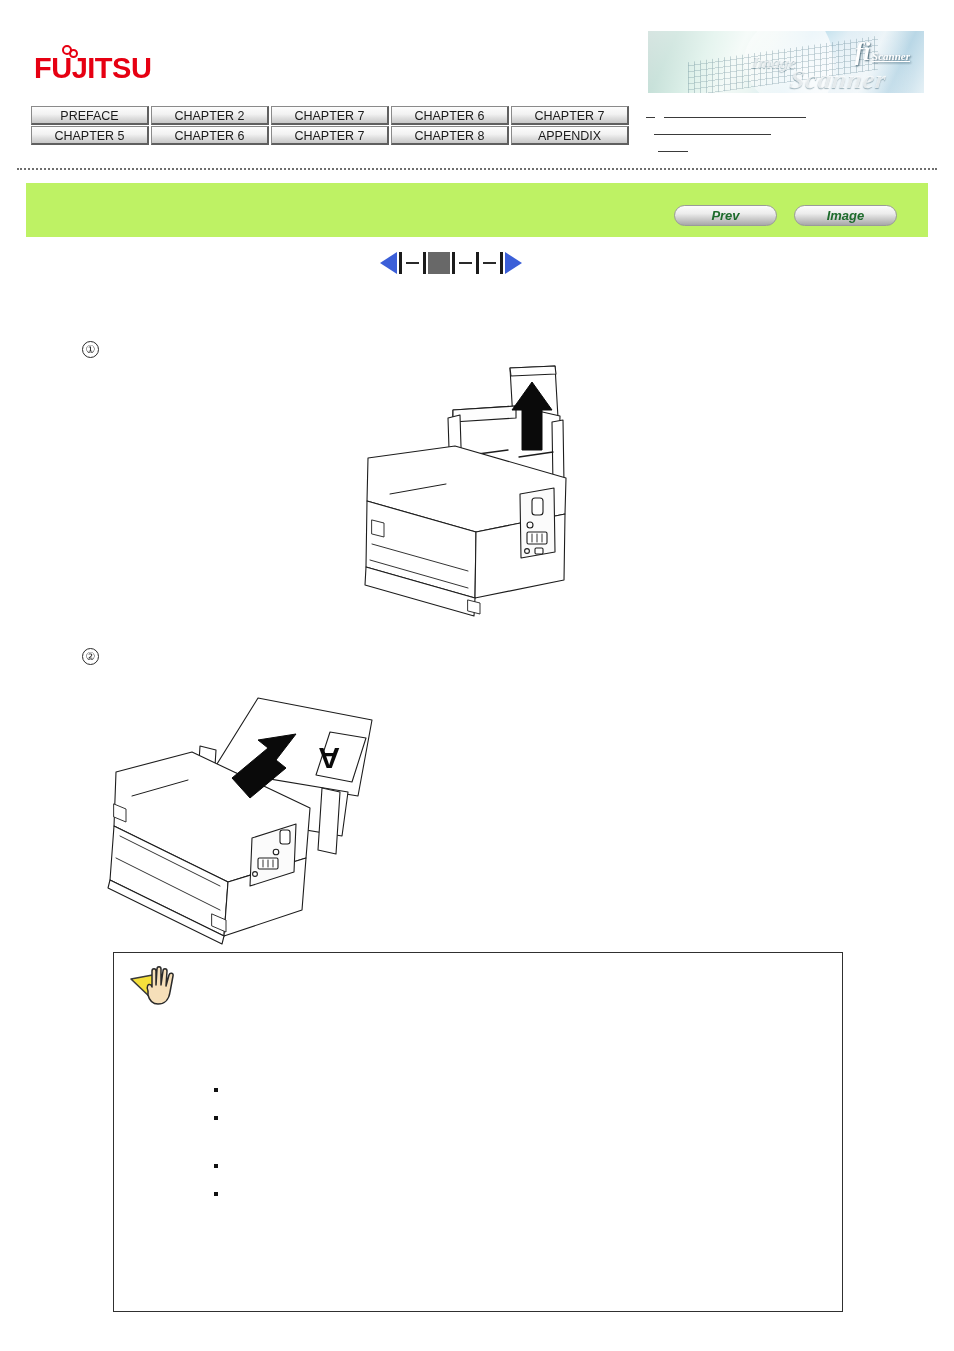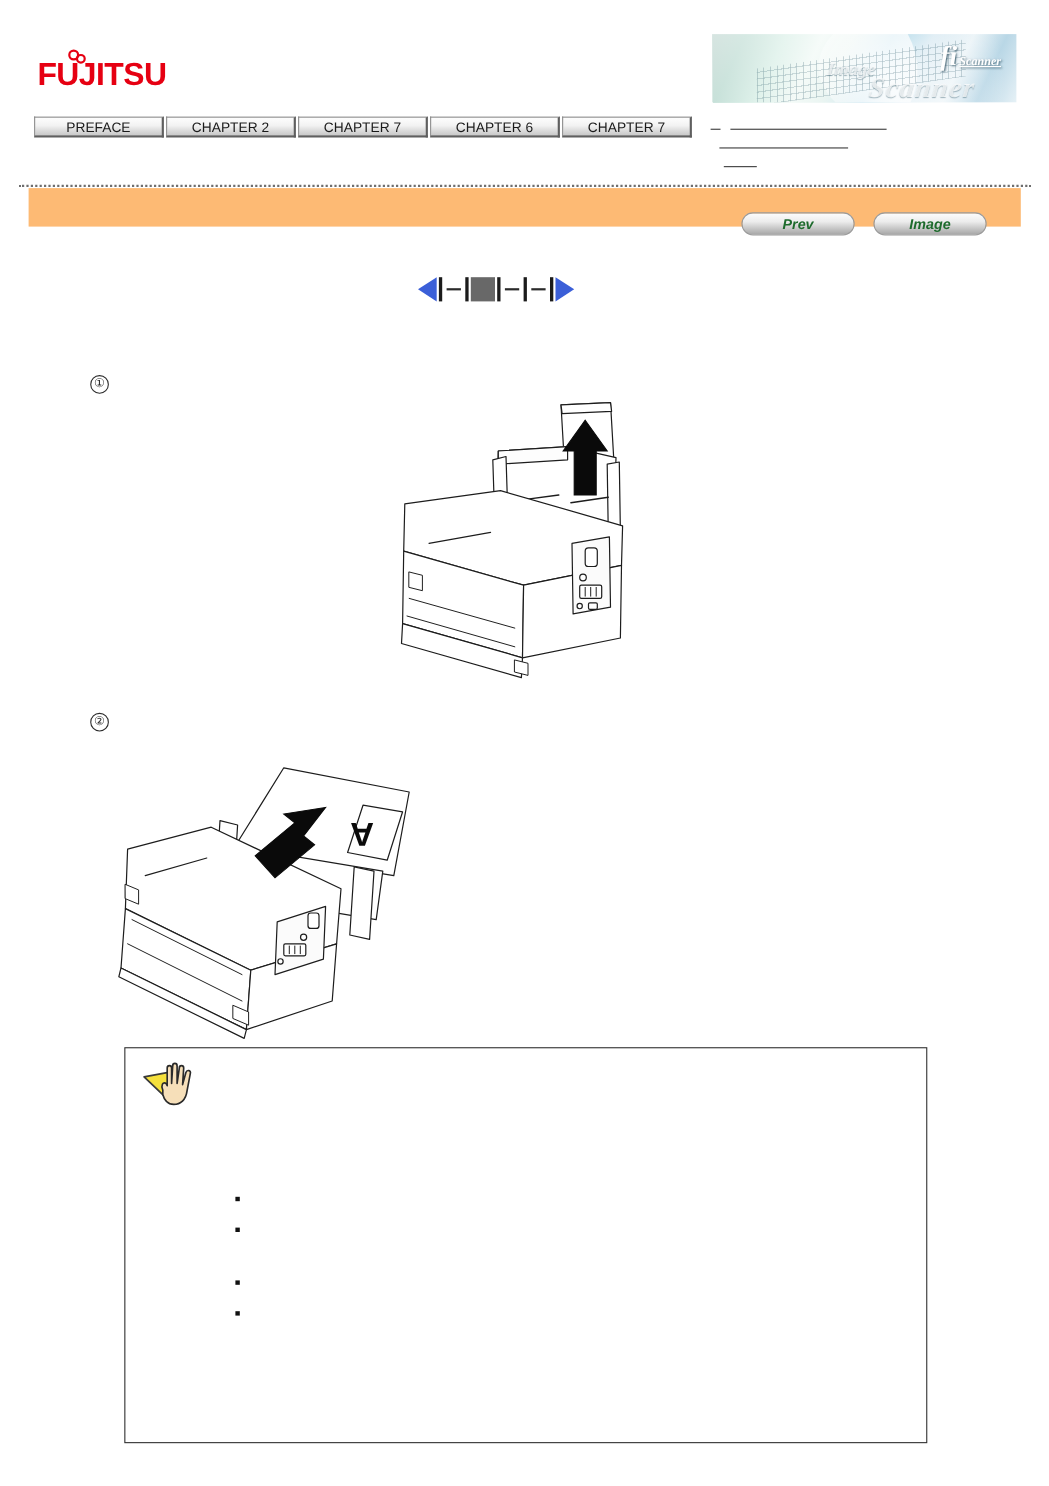--- a/index.html
+++ b/index.html
@@ -172,23 +172,23 @@
   #dotted-separator {
     position: absolute;
     left: 17px; top: 168px;
     width: 920px; height: 0;
     border-top: 2px dotted #6e6e6e;
   }
 
   
   #toolbar {
     position: absolute;
-    left: 26px; top: 171px;
-    width: 902px; height: 35px;
-    background: #fdba74;
+    left: 26px; top: 183px;
+    width: 902px; height: 54px;
+    background: #bef264;
   }
   .nav-button {
     position: absolute;
     top: 22px;
     width: 103px; height: 21px;
     border-radius: 11px;
     background: linear-gradient(180deg, #fcfcfc 0%, #ececec 40%, #c9c9c9 70%, #a8a8a8 100%);
     border: 1px solid #9a9a9a;
     box-sizing: border-box;
     text-align: center;
@@ -342,20 +342,37 @@
     <td>
           <div class="chapter-tab">CHAPTER 7</div>
         </td>
     <td>
           <div class="chapter-tab">CHAPTER 6</div>
         </td>
     <td>
           <div class="chapter-tab">CHAPTER 7</div>
         </td>
   </tr>
+  <tr>
+    <td>
+          <div class="chapter-tab">CHAPTER 5</div>
+        </td>
+    <td>
+          <div class="chapter-tab">CHAPTER 6</div>
+        </td>
+    <td>
+          <div class="chapter-tab">CHAPTER 7</div>
+        </td>
+    <td>
+          <div class="chapter-tab">CHAPTER 8</div>
+        </td>
+    <td>
+          <div class="chapter-tab">APPENDIX</div>
+        </td>
+  </tr>
 </tbody>
   </table>
 
 <div id="breadcrumb-tick"></div>
 <div class="breadcrumb-rule" id="breadcrumb-rule-1"></div>
 <div class="breadcrumb-rule" id="breadcrumb-rule-2"></div>
 <div class="breadcrumb-rule" id="breadcrumb-rule-3"></div>
 
 <div id="dotted-separator"></div>
 

